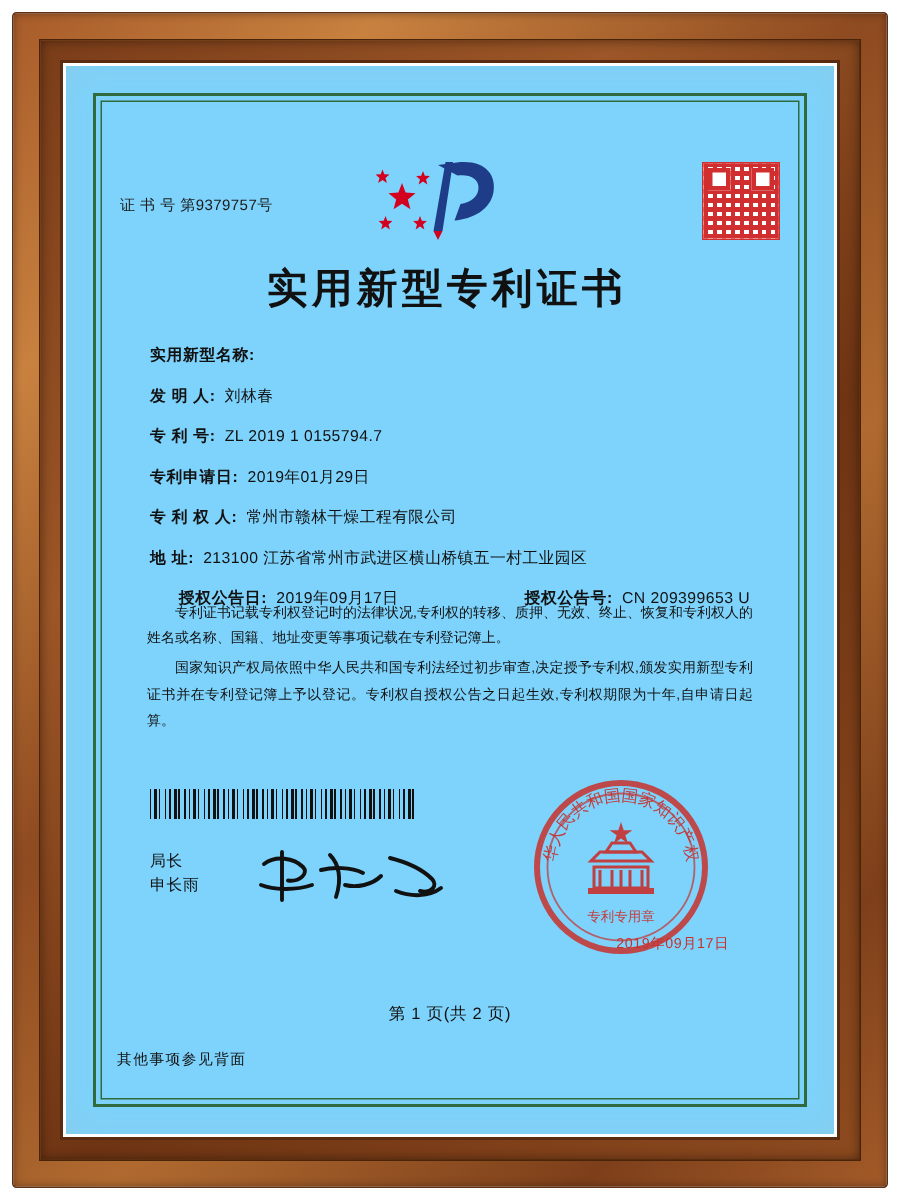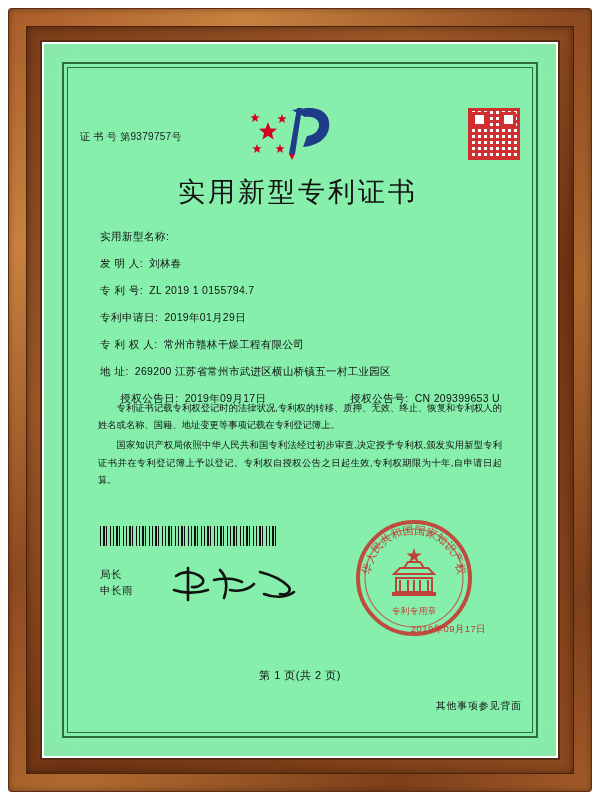--- a/index.html
+++ b/index.html
@@ -41,21 +41,21 @@
     box-sizing: border-box;
     border: 2px solid #5a2b10;
     background: #ffffff;
   }
 
   
   .paper {
     position: absolute;
     left: 44px; top: 44px;
     width: 512px; height: 712px;
-    background: #86efac;
+    background: #7dd3fc;
     box-sizing: border-box;
     box-shadow: inset 0 0 28px rgba(180,180,160,0.18);
   }
   .paper-border-outer {
     position: absolute;
     left: 18px; top: 18px; right: 18px; bottom: 18px;
     border: 2px solid #2f6b3e;
     box-sizing: border-box;
   }
   .paper-border-inner {
@@ -120,21 +120,21 @@
     transform: translateX(-50%);
     width: 110px; height: 62px;
   }
 
   
   .title {
     position: absolute;
     left: 0; right: 4px; top: 96px;
     text-align: center;
     font-size: 27px;
-    font-weight: normal;
+    font-weight: bold;
     letter-spacing: 3px;
     color: #111;
     font-family: "DejaVu Sans", sans-serif;
   }
 
   
   .fields {
     position: absolute;
     left: 22px; top: 152px;
     width: 400px;
@@ -142,20 +142,21 @@
   .field {
     display: flex;
     align-items: baseline;
     margin-bottom: 13px;
     font-size: 10.5px;
     color: #111;
   }
   .field .lbl {
     white-space: nowrap;
     letter-spacing: 0.5px;
+    font-weight: bold;
   }
   .field .val {
     margin-left: 6px;
     letter-spacing: 0.3px;
   }
   .field.two-col {
     justify-content: flex-end;
   }
   .field .seg2 {
     margin-left: 84px;
@@ -221,21 +222,21 @@
     position: absolute;
     left: 0; right: 0; top: 590px;
     text-align: center;
     font-size: 11px;
     color: #111;
     letter-spacing: 0.5px;
   }
   .footnote {
     position: absolute;
     left: 0; right: 0; top: 622px;
-    text-align: right;
+    text-align: left;
     font-size: 9.8px;
     color: #111;
     letter-spacing: 1px;
   }
 </style>
 </head>
 <body>
 
 <div class="frame-outer"></div>
 <div class="frame-bevel"></div>
@@ -288,21 +289,21 @@
       <div class="field">
         <span class="lbl">专利申请日:</span>
         <span class="val">2019年01月29日</span>
       </div>
       <div class="field">
         <span class="lbl">专 利 权 人:</span>
         <span class="val">常州市赣林干燥工程有限公司</span>
       </div>
       <div class="field">
         <span class="lbl">地        址:</span>
-        <span class="val">269200 江苏省常州市武进区横山桥镇五一村工业园区</span>
+        <span class="val">213100 江苏省常州市武进区横山桥镇五一村工业园区</span>
       </div>
       <div class="field two-col">
         <span class="lbl">授权公告日:</span>
         <span class="val">2019年09月17日</span>
         <span class="lbl seg2">授权公告号:</span>
         <span class="val">CN 209399653 U</span>
       </div>
     </div>
 
     <div class="paras">

